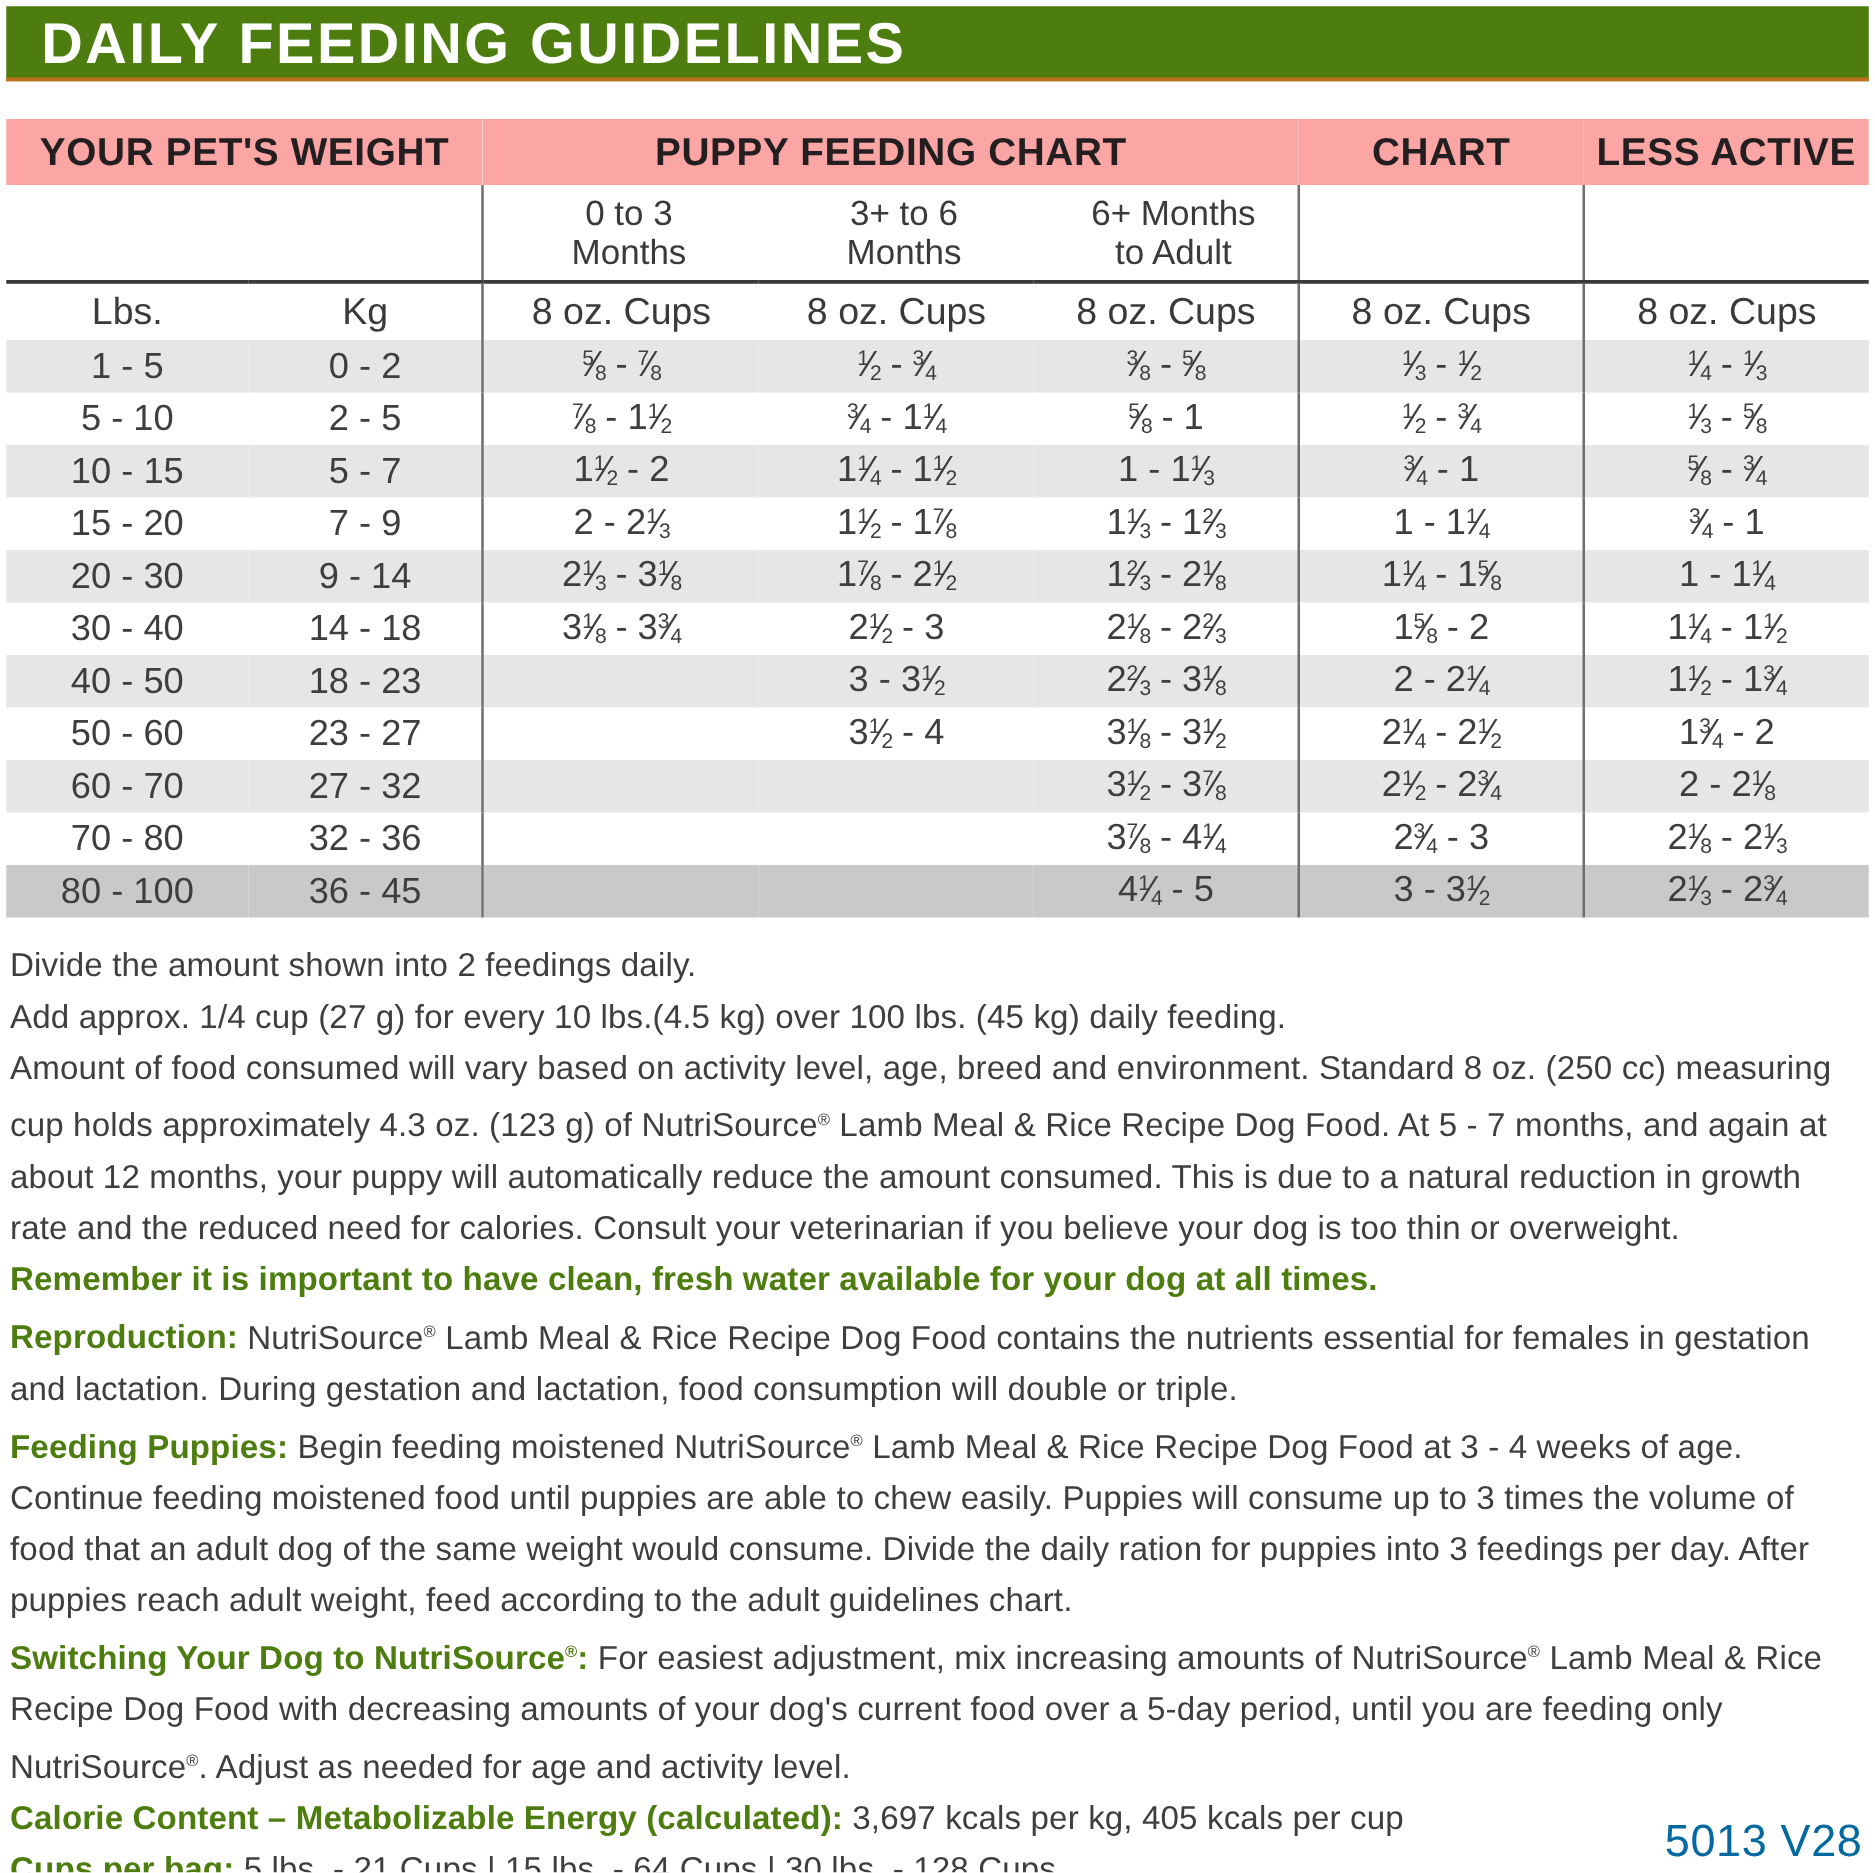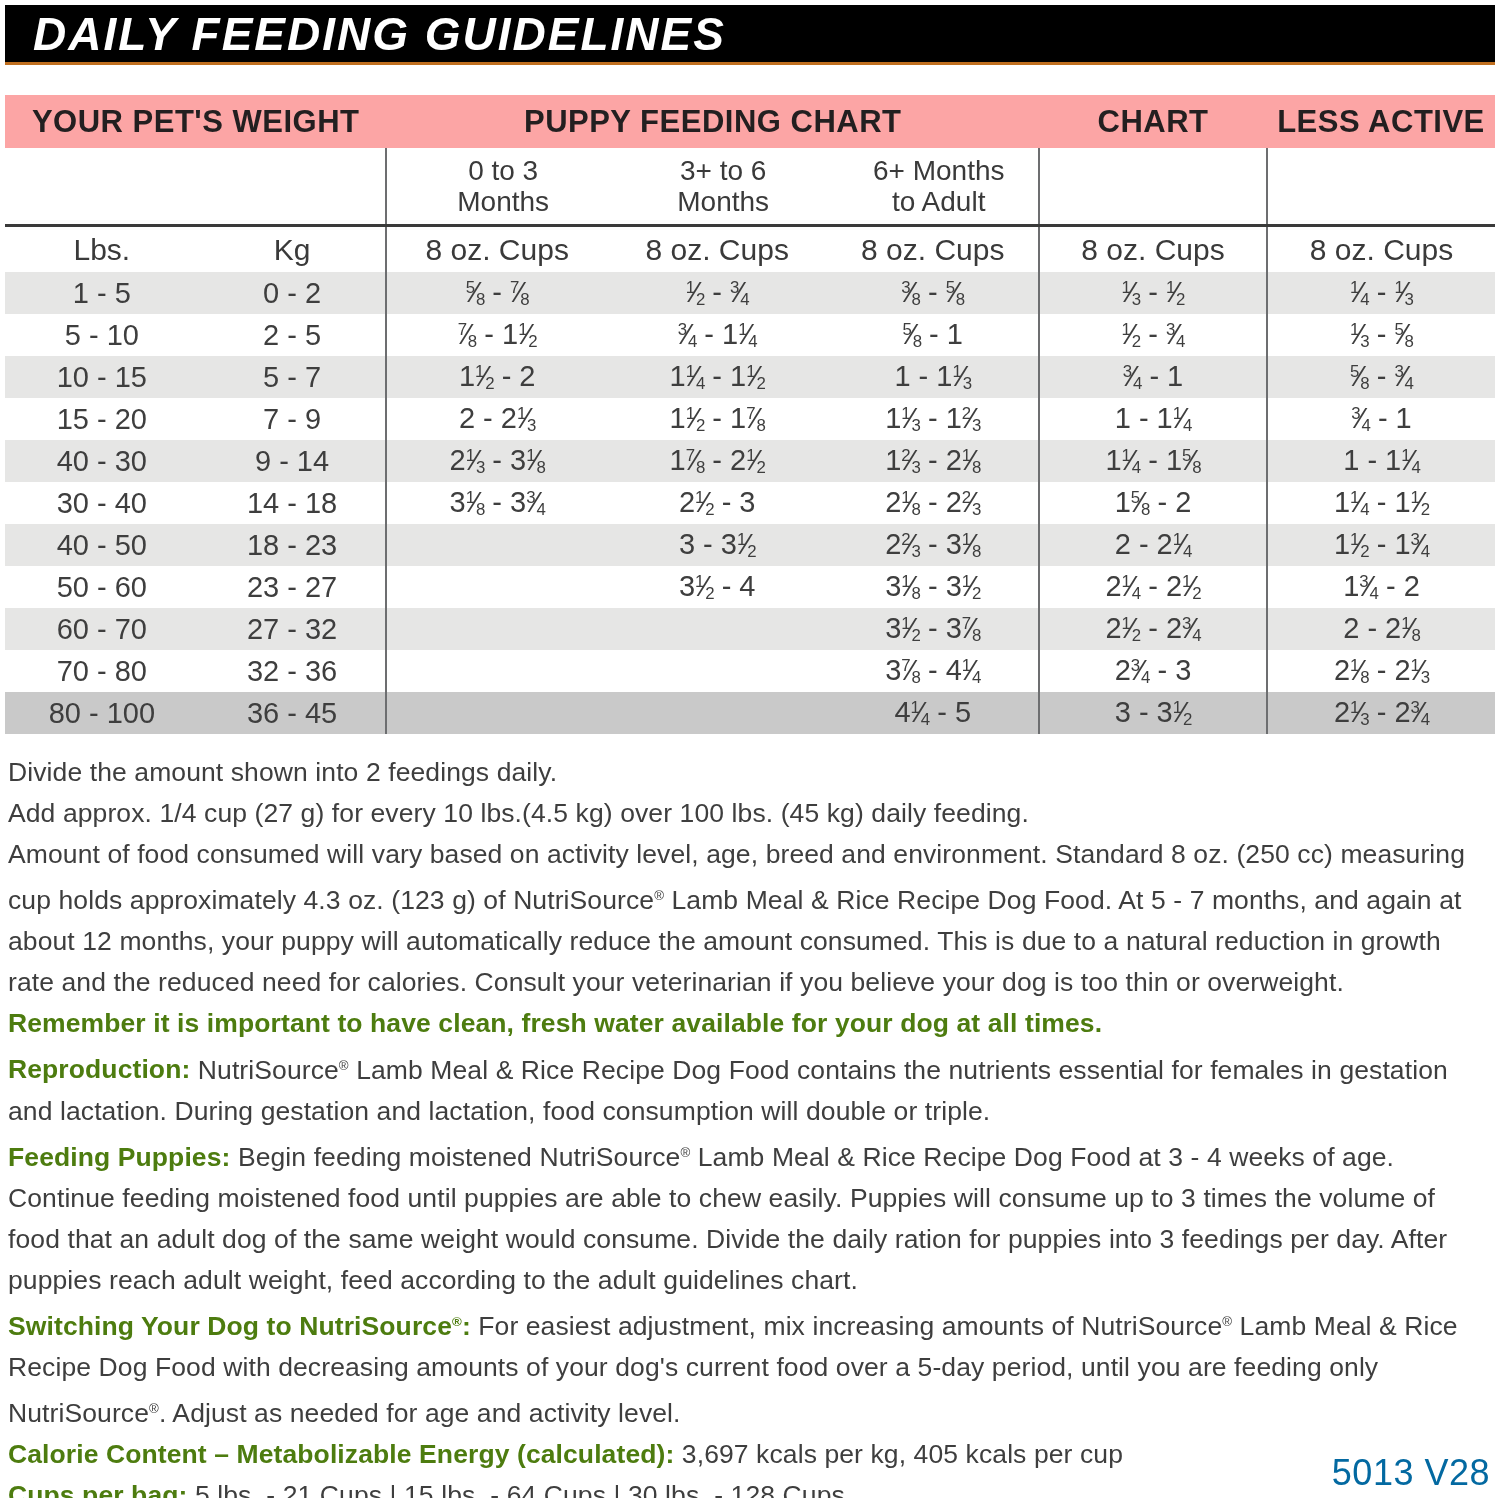--- a/index.html
+++ b/index.html
@@ -8,25 +8,24 @@
     width:1500px;height:1498px;
     background:#ffffff;
     overflow:hidden;
     font-family:"Liberation Sans","DejaVu Sans",sans-serif;
     color:#231f20;
     box-sizing:border-box;
   }
   
   .banner{
     position:absolute;left:5px;top:5px;right:5px;height:60px;
-    background:#000000;
+    background:#4d7c0f;
     border-bottom:3px solid #c06f1f;
     display:flex;align-items:center;
     box-sizing:border-box;
-    font-style:italic;
   }
   .banner h1{
     margin:0 0 0 28px;
     font-size:46px;line-height:1;
     font-weight:bold;letter-spacing:2px;
     color:#ffffff;
   }
   
   table.feed{
     position:absolute;left:5px;top:95px;width:1490px;
@@ -152,21 +151,21 @@
       <tr class="datarow">
         <td>15 - 20</td>
         <td>7 - 9</td>
         <td class="bl">2 - 2<span class="fr"><sup>1</sup><i>⁄</i><sub>3</sub></span></td>
         <td>1<span class="fr"><sup>1</sup><i>⁄</i><sub>2</sub></span> - 1<span class="fr"><sup>7</sup><i>⁄</i><sub>8</sub></span></td>
         <td>1<span class="fr"><sup>1</sup><i>⁄</i><sub>3</sub></span> - 1<span class="fr"><sup>2</sup><i>⁄</i><sub>3</sub></span></td>
         <td class="bl">1 - 1<span class="fr"><sup>1</sup><i>⁄</i><sub>4</sub></span></td>
         <td class="bl"><span class="fr"><sup>3</sup><i>⁄</i><sub>4</sub></span> - 1</td>
       </tr>
       <tr class="datarow g">
-        <td>40 - 30</td>
+        <td>20 - 30</td>
         <td>9 - 14</td>
         <td class="bl">2<span class="fr"><sup>1</sup><i>⁄</i><sub>3</sub></span> - 3<span class="fr"><sup>1</sup><i>⁄</i><sub>8</sub></span></td>
         <td>1<span class="fr"><sup>7</sup><i>⁄</i><sub>8</sub></span> - 2<span class="fr"><sup>1</sup><i>⁄</i><sub>2</sub></span></td>
         <td>1<span class="fr"><sup>2</sup><i>⁄</i><sub>3</sub></span> - 2<span class="fr"><sup>1</sup><i>⁄</i><sub>8</sub></span></td>
         <td class="bl">1<span class="fr"><sup>1</sup><i>⁄</i><sub>4</sub></span> - 1<span class="fr"><sup>5</sup><i>⁄</i><sub>8</sub></span></td>
         <td class="bl">1 - 1<span class="fr"><sup>1</sup><i>⁄</i><sub>4</sub></span></td>
       </tr>
       <tr class="datarow">
         <td>30 - 40</td>
         <td>14 - 18</td>

